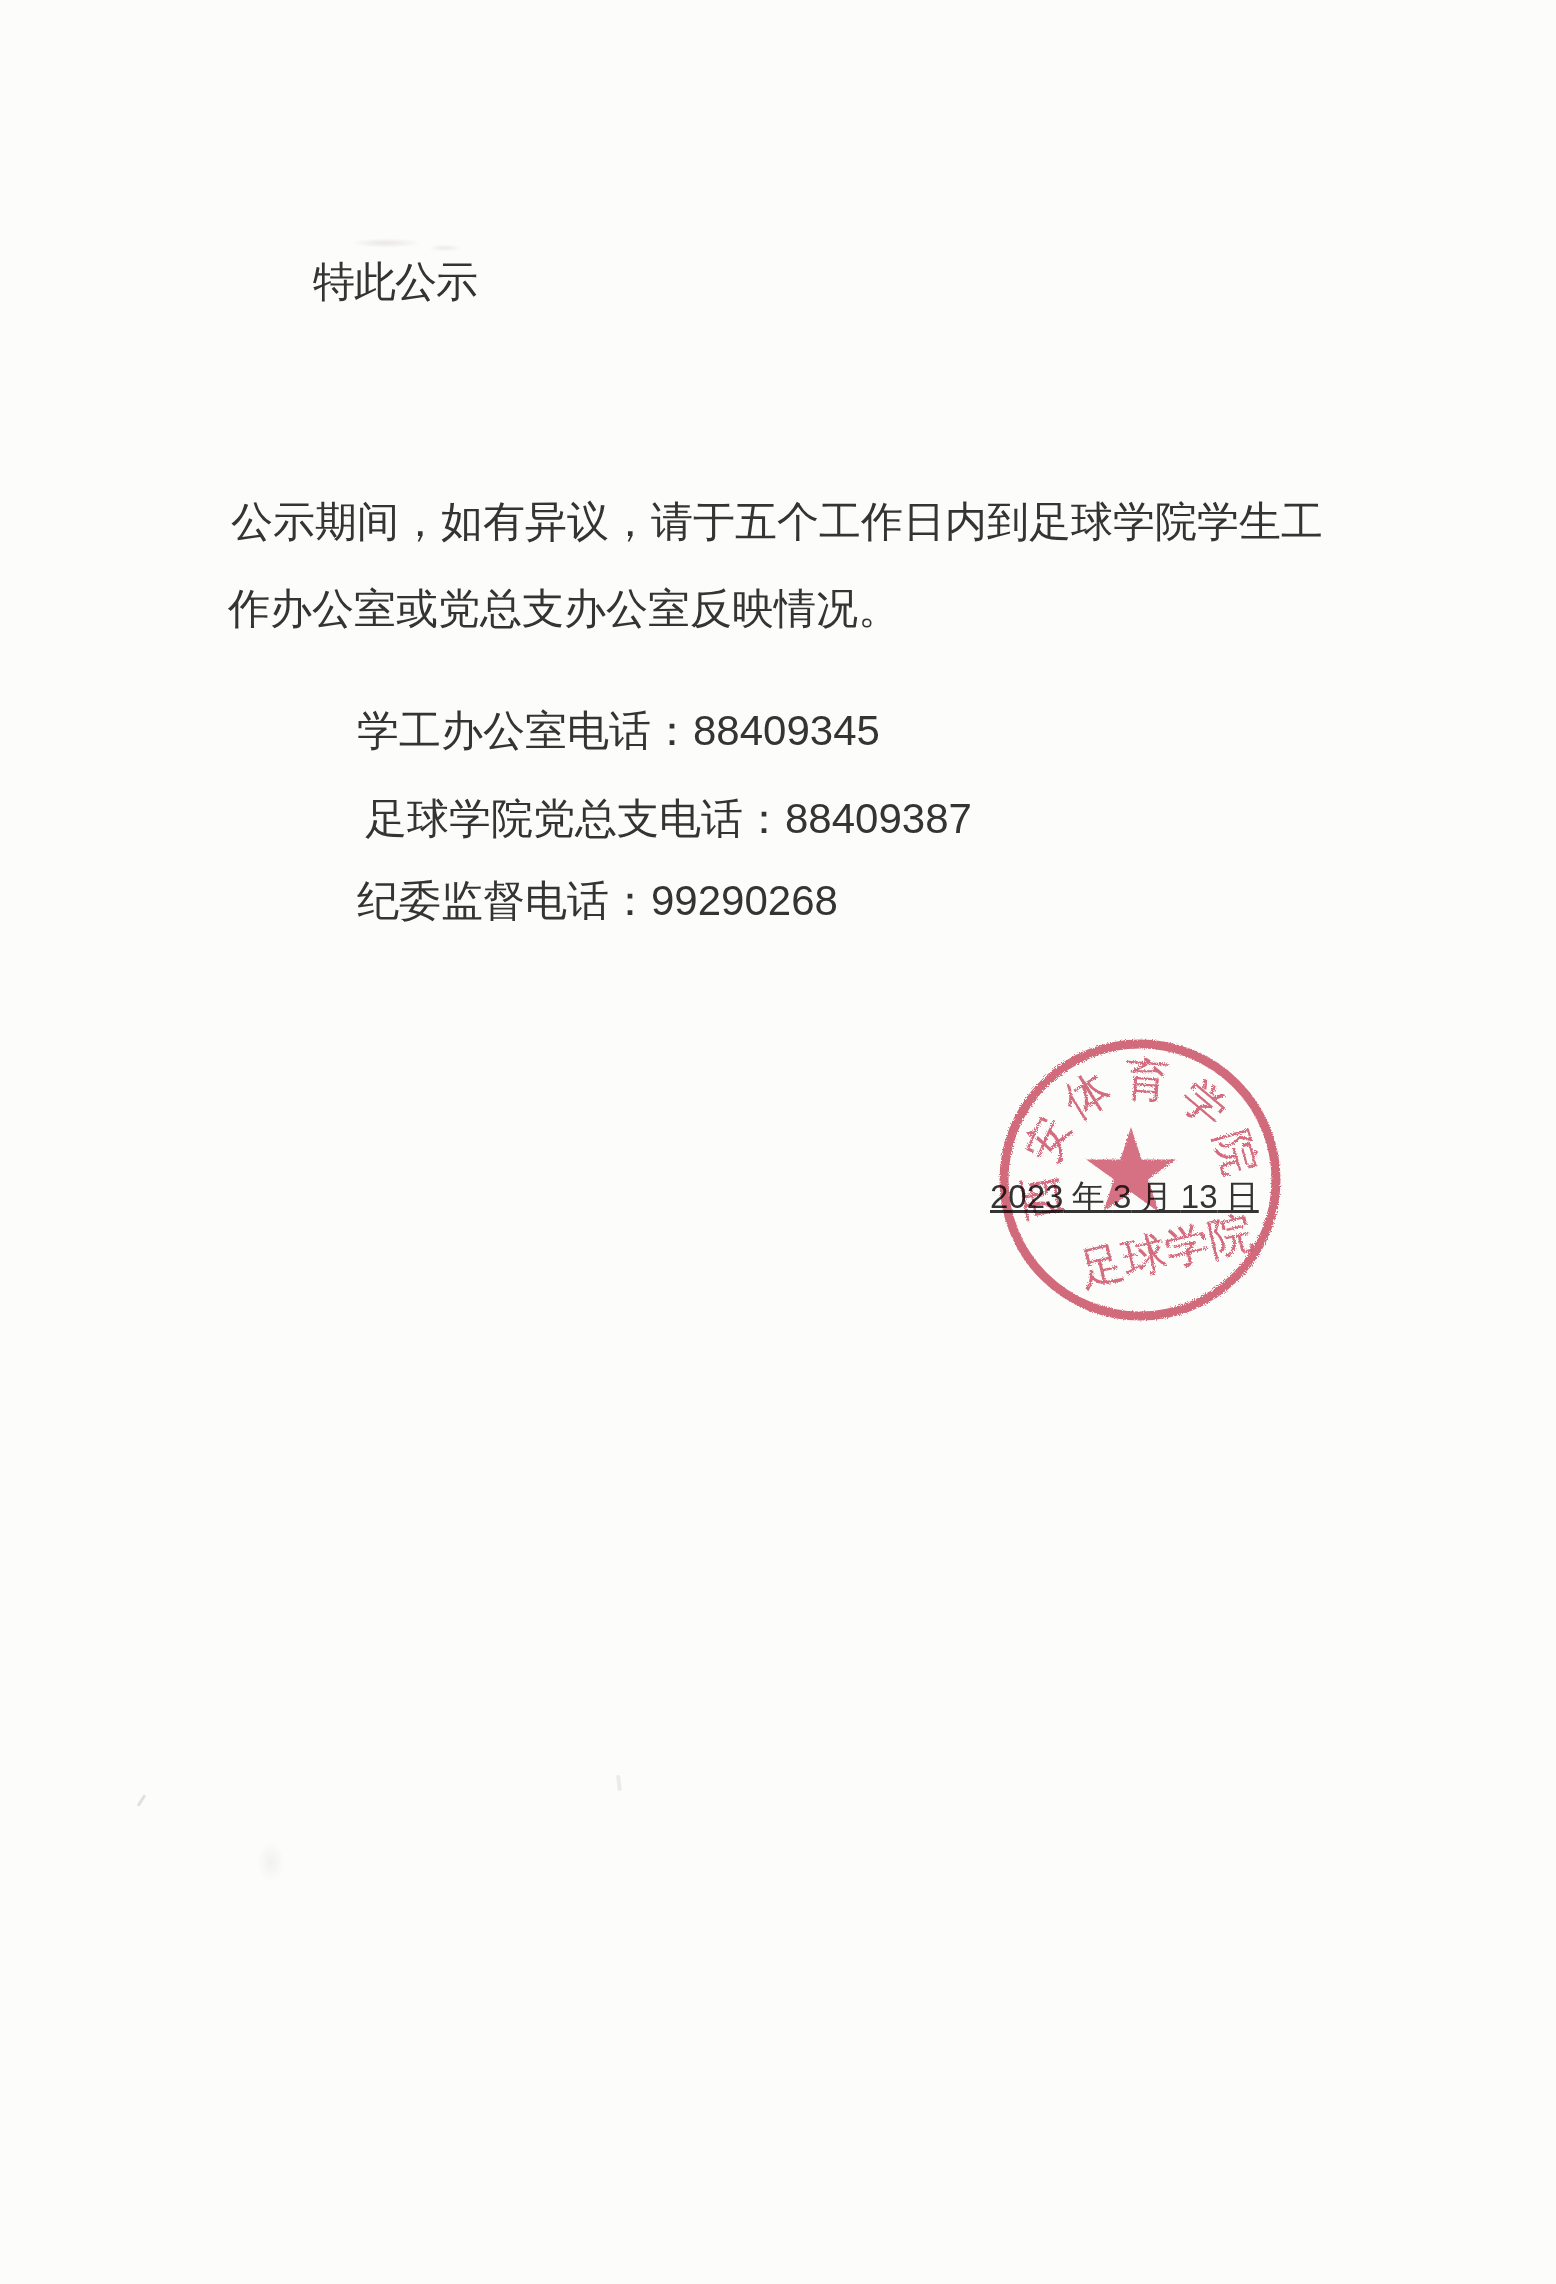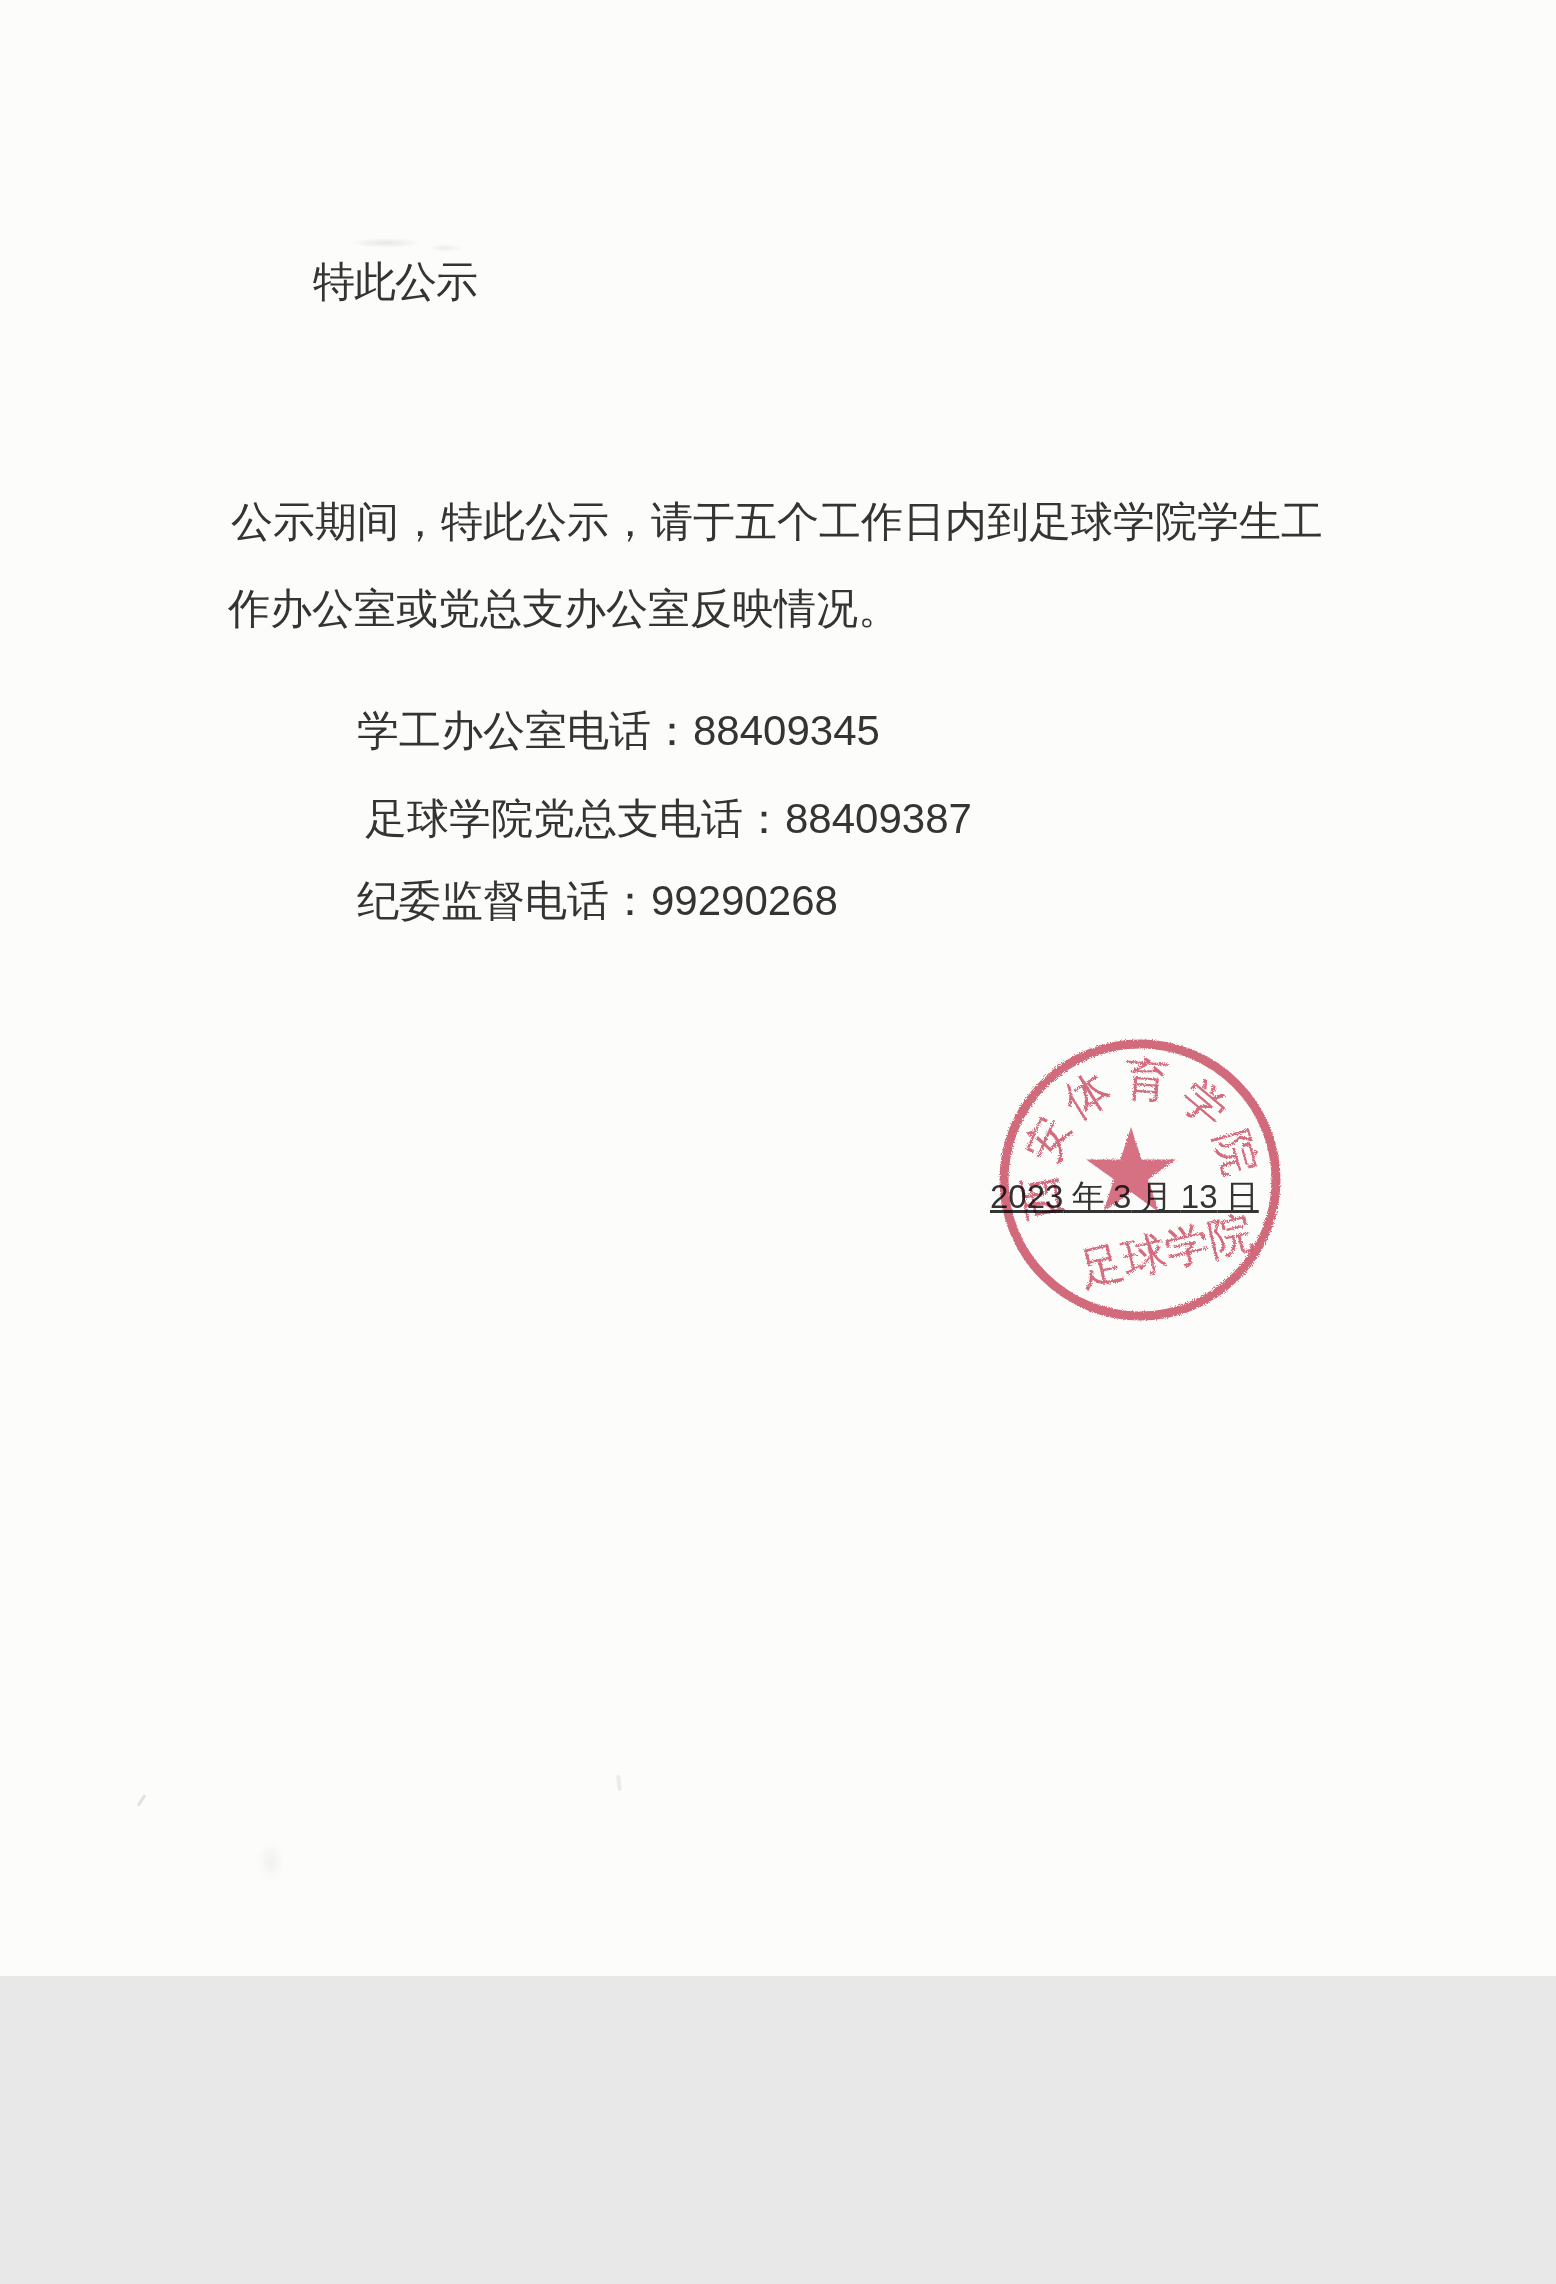--- a/index.html
+++ b/index.html
@@ -1,19 +1,19 @@
 <!DOCTYPE html>
 <html><head>
 <meta charset="utf-8">
 <style>
   html, body { margin: 0; padding: 0; background: #e8e8e8; }
   .page {
     position: relative;
     width: 1556px;
-    height: 1976px;
+    height: 2284px;
     margin: 0 auto;
     background: #fcfcfa;
     overflow: hidden;
     font-family: "Liberation Serif", "DejaVu Serif", serif;
     color: #343434;
   }
   .tline {
     position: absolute;
     white-space: pre;
     line-height: 1;
@@ -71,21 +71,21 @@
 <div class="page">
 
   <div class="artifact smudge-a"></div>
   <div class="artifact smudge-b"></div>
   <div class="artifact tick-a"></div>
   <div class="artifact tick-b"></div>
   <div class="artifact speckle"></div>
 
   <div class="tline title" style="left:313px; top:261px;">特此公示</div>
 
-  <div class="tline body-line" style="left:231px; top:501px;">公示期间，特此公示，请于五个工作日内到足球学院学生工</div>
+  <div class="tline body-line" style="left:231px; top:501px;">公示期间，如有异议，请于五个工作日内到足球学院学生工</div>
   <div class="tline body-line" style="left:228px; top:588px;">作办公室或党总支办公室反映情况。</div>
 
   <div class="tline" style="left:315px; top:668px;">
     <span>学工办公室电话：</span><span class="contact-number">88409345</span>
   </div>
   <div class="tline" style="left:323px; top:756px;">
     <span>足球学院党总支电话：</span><span class="contact-number">88409387</span>
   </div>
   <div class="tline" style="left:315px; top:838px;">
     <span>纪委监督电话：</span><span class="contact-number">99290268</span>

